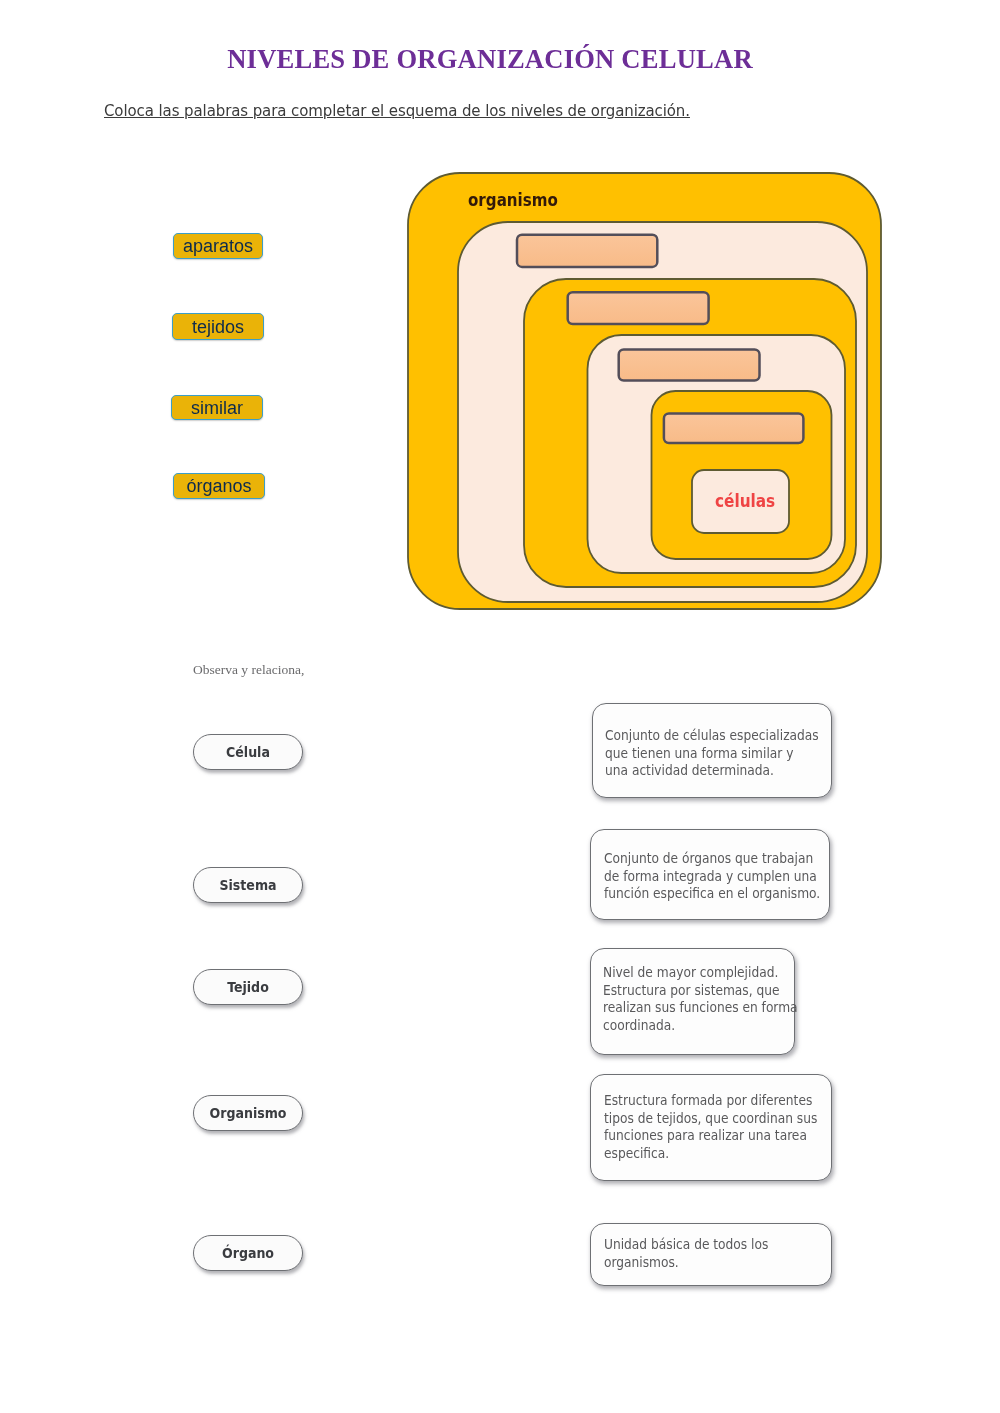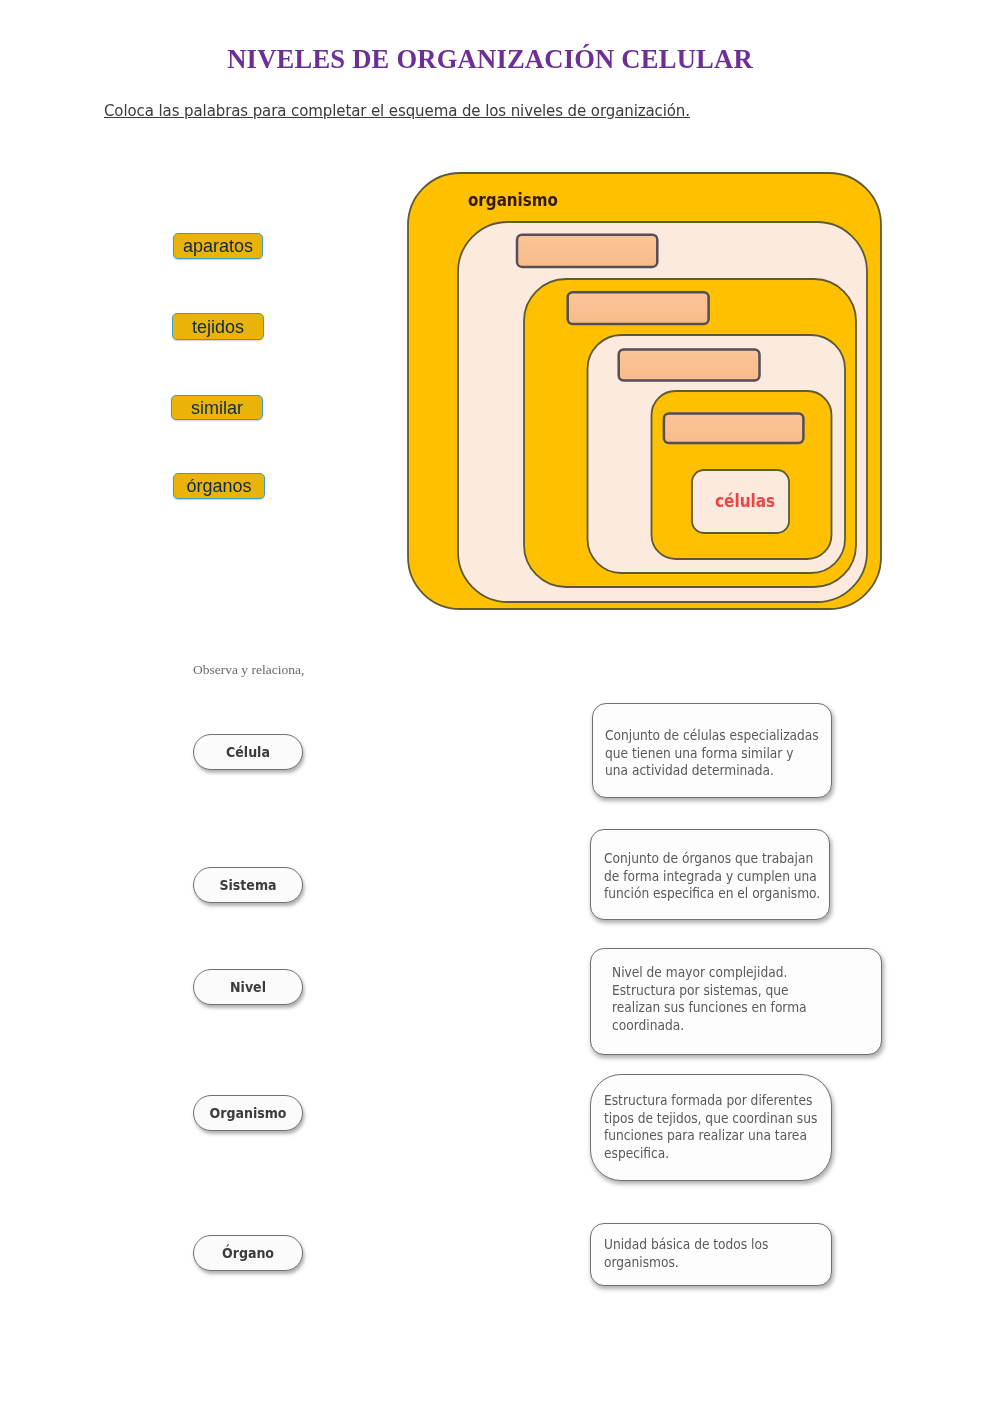--- a/index.html
+++ b/index.html
@@ -101,46 +101,46 @@
 
 <div class="abs" id="observa">Observa y relaciona,</div>
 
 <div class="abs pill" style="left:193px;top:734px;">
     <span>Célula</span>
   </div>
 <div class="abs pill" style="left:193px;top:851px;margin-top:16px;">
     <span>Sistema</span>
   </div>
 <div class="abs pill" style="left:193px;top:969px;">
-    <span>Nivel</span>
+    <span>Tejido</span>
   </div>
 <div class="abs pill" style="left:193px;top:1095px;">
     <span>Organismo</span>
   </div>
 <div class="abs pill" style="left:193px;top:1235px;">
     <span>Órgano</span>
   </div>
 
 <div class="abs desc" style="left:564px;top:703px;width:240px;height:95px;padding:23px 0 0 12px;">
   <span>Conjunto de células especializadas</span>
   <span>que tienen una forma similar y</span>
   <span>una actividad determinada.</span>
 </div>
 <div class="abs desc" style="left:562px;top:829px;width:240px;height:91px;padding:20px 0 0 13px;">
   <span>Conjunto de órganos que trabajan</span>
   <span>de forma integrada y cumplen una</span>
   <span>función especifica en el organismo.</span>
 </div>
-<div class="abs desc" style="left:562px;top:948px;width:292px;height:107px;padding:15px 0 0 21px;">
+<div class="abs desc" style="left:562px;top:948px;width:205px;height:107px;padding:15px 0 0 12px;">
   <span>Nivel de mayor complejidad.</span>
   <span>Estructura por sistemas, que</span>
   <span>realizan sus funciones en forma</span>
   <span>coordinada.</span>
 </div>
-<div class="abs desc" style="left:562px;top:1074px;width:242px;height:107px;padding:17px 0 0 13px;border-radius:31px;">
+<div class="abs desc" style="left:562px;top:1074px;width:242px;height:107px;padding:17px 0 0 13px;">
   <span>Estructura formada por diferentes</span>
   <span>tipos de tejidos, que coordinan sus</span>
   <span>funciones para realizar una tarea</span>
   <span>especifica.</span>
 </div>
 <div class="abs desc" style="left:562px;top:1223px;width:242px;height:63px;padding:12px 0 0 13px;">
   <span>Unidad básica de todos los</span>
   <span>organismos.</span>
 </div>
 

